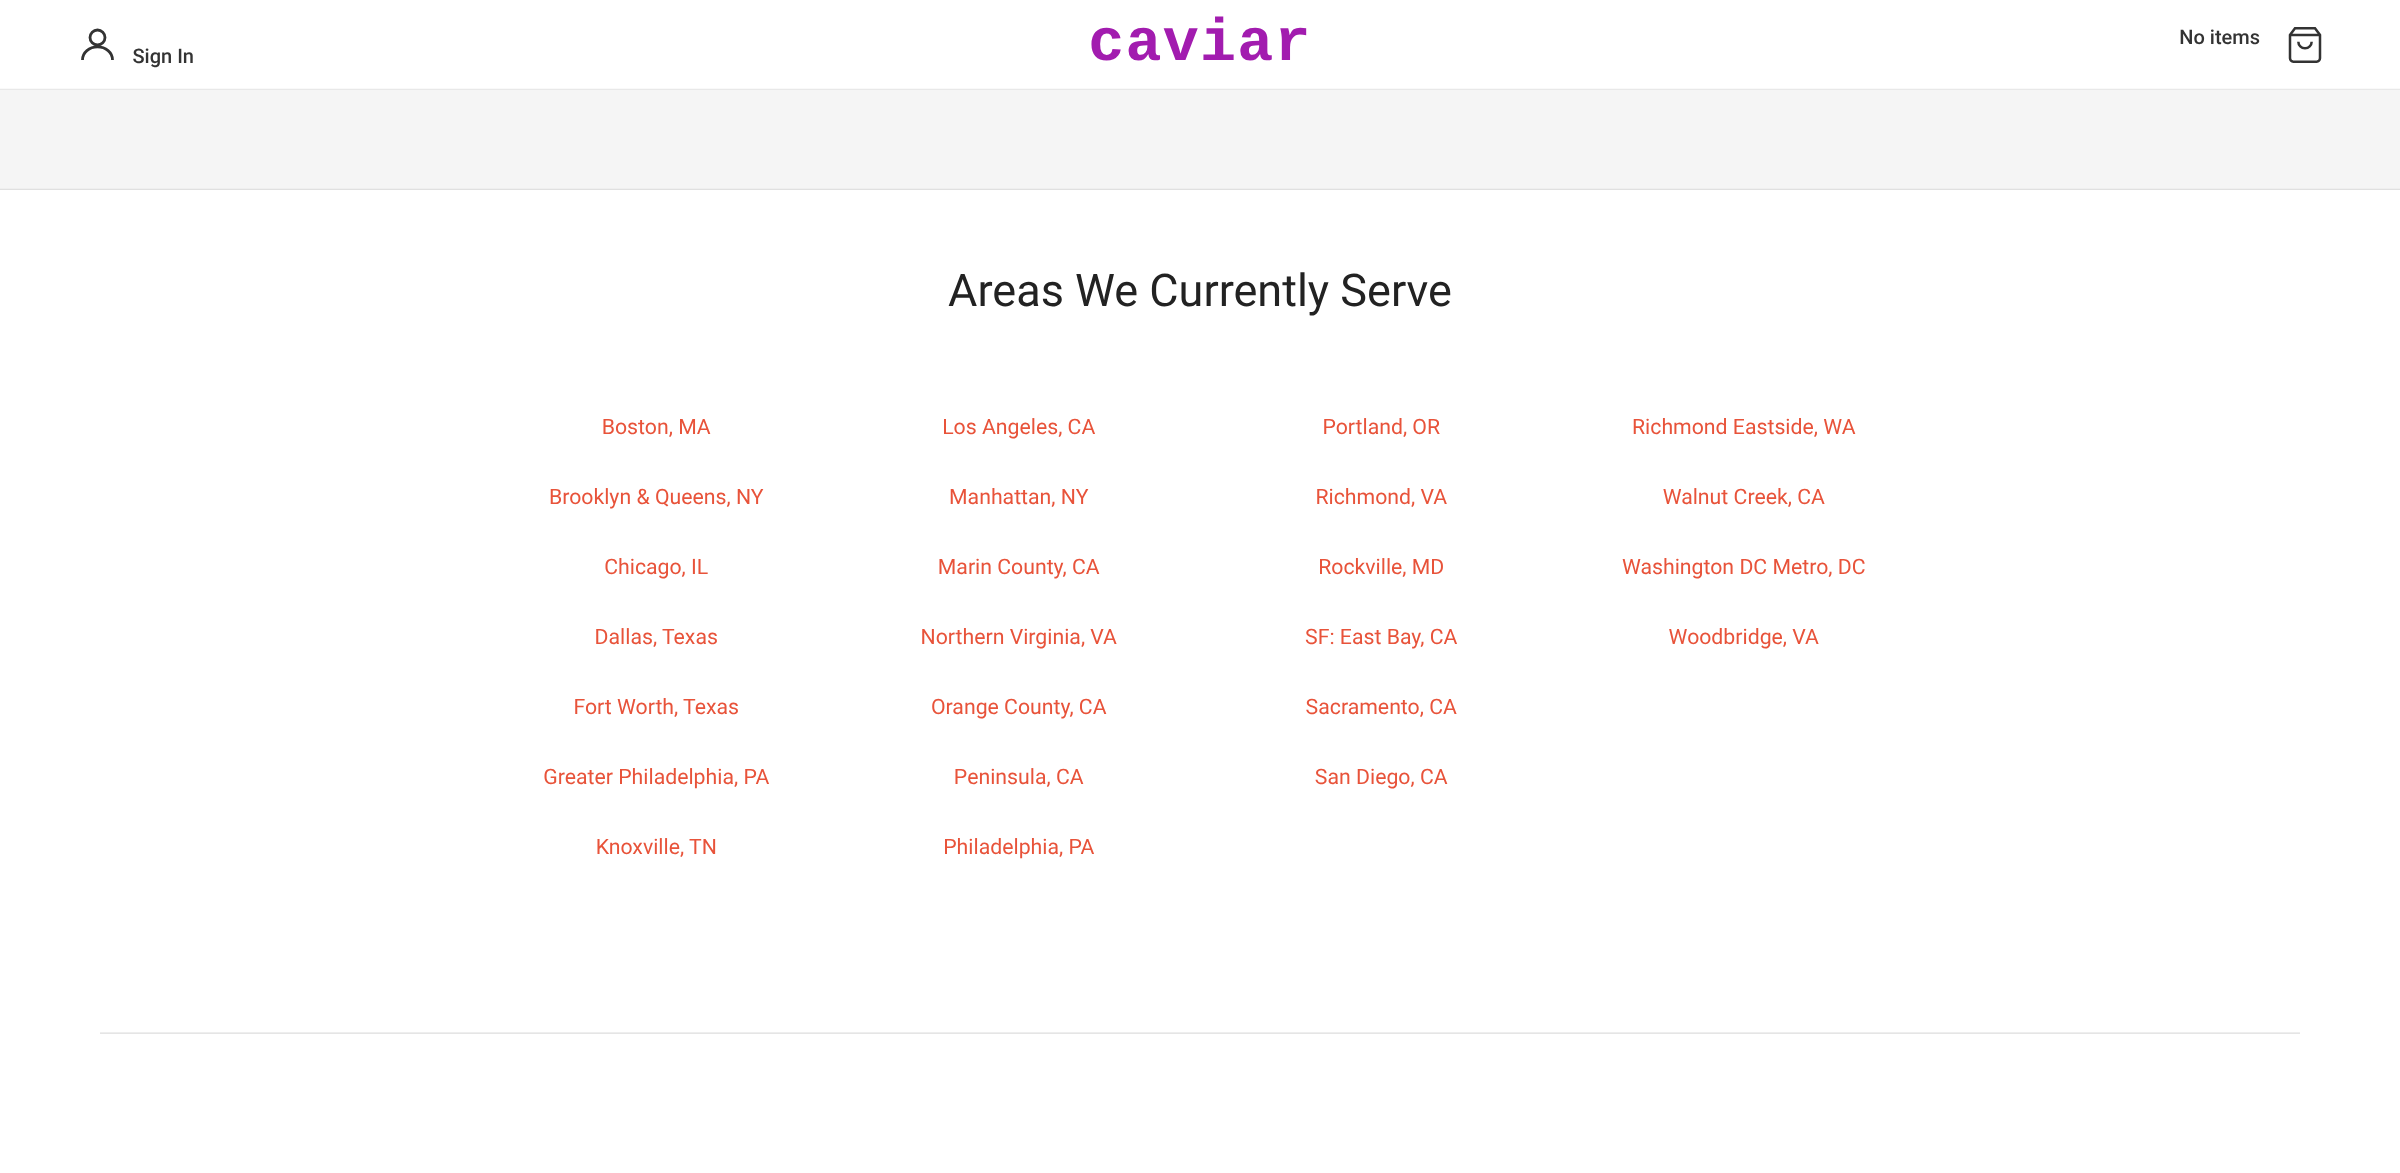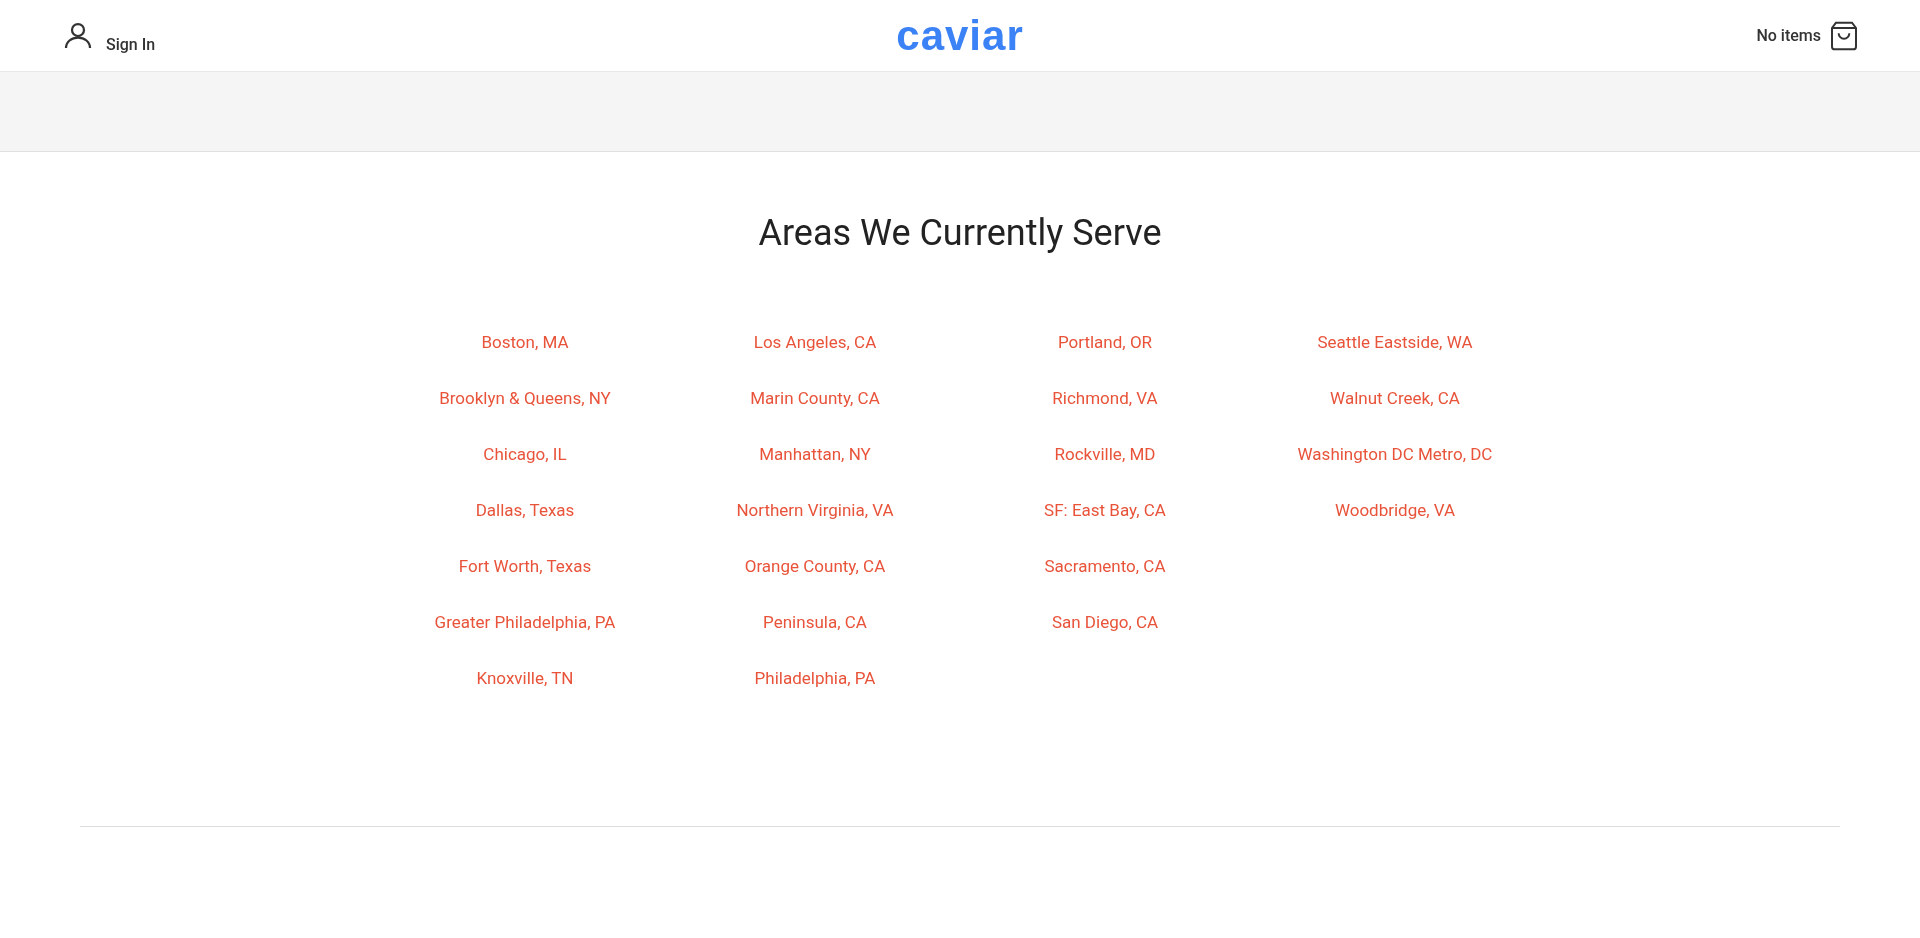--- a/index.html
+++ b/index.html
@@ -45,31 +45,31 @@
       color: #333;
     }
 
     .header-logo {
       position: absolute;
       left: 50%;
       transform: translateX(-50%);
     }
 
     .logo-text {
-      font-size: 42px;
+      font-size: 48px;
       font-weight: 700;
-      color: #3b82f6;
-      font-family: Liberation Sans, sans-serif;
+      color: #a21caf;
+      font-family: Liberation Mono, monospace;
       letter-spacing: 1px;
     }
 
     .header-right {
       display: flex;
-      align-items: center;
-      gap: 7px;
+      align-items: flex-start;
+      gap: 20px;
       cursor: pointer;
     }
 
     .no-items-label {
       font-size: 16px;
       font-weight: 500;
       color: #333;
     }
 
     .cart-icon {
@@ -170,37 +170,37 @@
         <a class="city-link" href="#">Boston, MA</a>
         <a class="city-link" href="#">Brooklyn &amp; Queens, NY</a>
         <a class="city-link" href="#">Chicago, IL</a>
         <a class="city-link" href="#">Dallas, Texas</a>
         <a class="city-link" href="#">Fort Worth, Texas</a>
         <a class="city-link" href="#">Greater Philadelphia, PA</a>
         <a class="city-link" href="#">Knoxville, TN</a>
       </div>
       <div class="city-column">
         <a class="city-link" href="#">Los Angeles, CA</a>
+        <a class="city-link" href="#">Manhattan, NY</a>
         <a class="city-link" href="#">Marin County, CA</a>
-        <a class="city-link" href="#">Manhattan, NY</a>
         <a class="city-link" href="#">Northern Virginia, VA</a>
         <a class="city-link" href="#">Orange County, CA</a>
         <a class="city-link" href="#">Peninsula, CA</a>
         <a class="city-link" href="#">Philadelphia, PA</a>
       </div>
       <div class="city-column">
         <a class="city-link" href="#">Portland, OR</a>
         <a class="city-link" href="#">Richmond, VA</a>
         <a class="city-link" href="#">Rockville, MD</a>
         <a class="city-link" href="#">SF: East Bay, CA</a>
         <a class="city-link" href="#">Sacramento, CA</a>
         <a class="city-link" href="#">San Diego, CA</a>
       </div>
       <div class="city-column">
-        <a class="city-link" href="#">Seattle Eastside, WA</a>
+        <a class="city-link" href="#">Richmond Eastside, WA</a>
         <a class="city-link" href="#">Walnut Creek, CA</a>
         <a class="city-link" href="#">Washington DC Metro, DC</a>
         <a class="city-link" href="#">Woodbridge, VA</a>
       </div>
     </div>
 </main>
 
 <hr class="footer-divider">
 
 </body></html>

